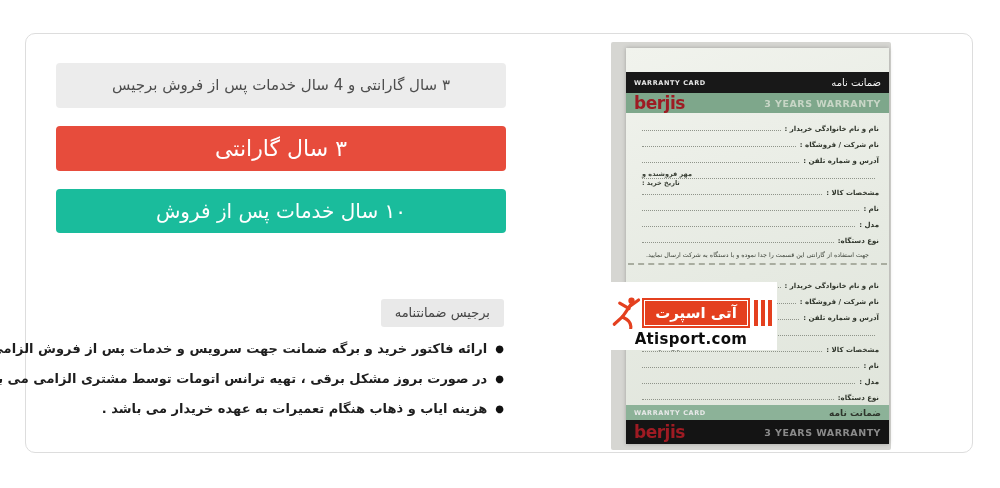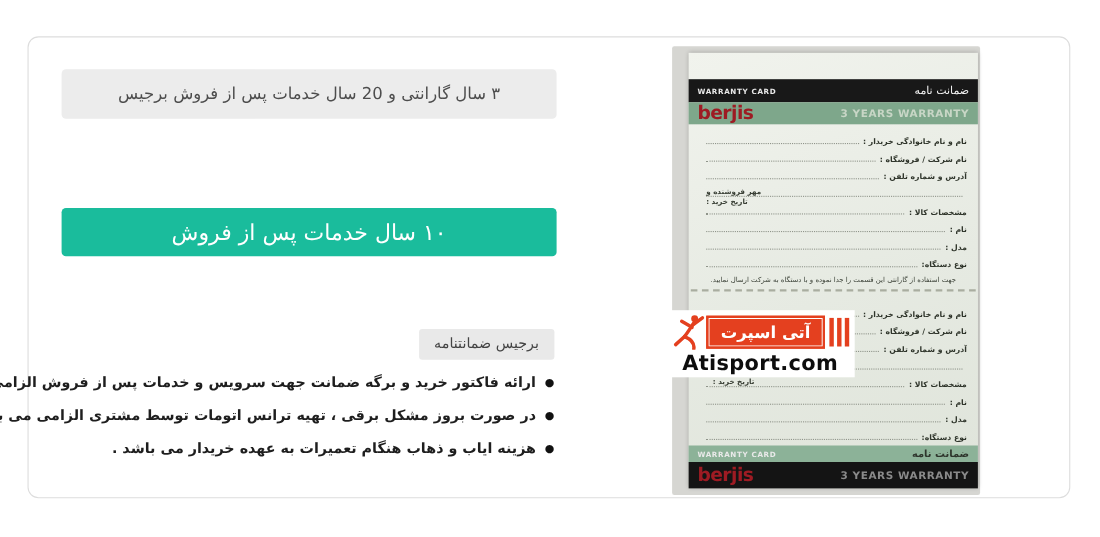--- a/index.html
+++ b/index.html
@@ -59,38 +59,39 @@
            font-weight:bold; color:#3a4036; direction:rtl; line-height:9px; }
   .stamp1 { top:122px; left:16px; }
   .stamp2 { top:286px; left:22px; z-index:2; }
 
   .note { font-size:6.3px; color:#3a4036; text-align:center; direction:rtl;
           margin:3px 8px 2px; }
   .perf { border:none; border-top:2px dashed #a9ada0; margin:3px 2px 5px; }
 
   
   .wm { position:absolute; left:-6px; top:240px; width:172px; background:#fff;
-        padding:3px 5px 2px; z-index:5; }
+        padding:14px 5px 2px; z-index:5; }
   .wm-row { display:flex; align-items:center; height:33px; }
   .wm-fig { width:32px; height:33px; flex:none; }
   .wm-red { flex:1; height:30px; background:#e4401f; display:flex; align-items:center;
             justify-content:center; border:2px solid #e4401f; box-shadow:inset 0 0 0 1px #fff; }
   .wm-red span { color:#fff; font-size:15px; font-weight:bold; direction:rtl; }
   .wm-bars { display:flex; gap:3px; margin-left:4px; flex:none; }
   .wm-bars i { display:block; width:4px; height:26px; background:#e4401f; }
-  .wm-domain { font-size:19px; font-weight:800; color:#0d0d0d; text-align:center;
+  .wm-domain { font-size:15px; font-weight:800; color:#0d0d0d; text-align:center;
                letter-spacing:.3px; margin-top:1px; }
 </style>
 </head>
 <body>
 
 <div class="panel">
 
-  <div class="header-bar">۳ سال گارانتی و 20 سال خدمات پس از فروش برجیس</div>
-
+  <div class="header-bar">۳ سال گارانتی و 4 سال خدمات پس از فروش برجیس</div>
+
+  <div class="btn btn-red">۳ سال گارانتی</div>
 
   <div class="btn btn-green">۱۰ سال خدمات پس از فروش</div>
 
   <div class="chip">برجیس ضمانتنامه</div>
 
   <ul class="bullets">
       <li>ارائه فاکتور خرید و برگه ضمانت جهت سرویس و خدمات پس از فروش الزامی می باشد .</li>
       <li>در صورت بروز مشکل برقی ، تهیه ترانس اتومات توسط مشتری الزامی می باشد .</li>
       <li>هزینه ایاب و ذهاب هنگام تعمیرات به عهده خریدار می باشد .</li>
     </ul>

